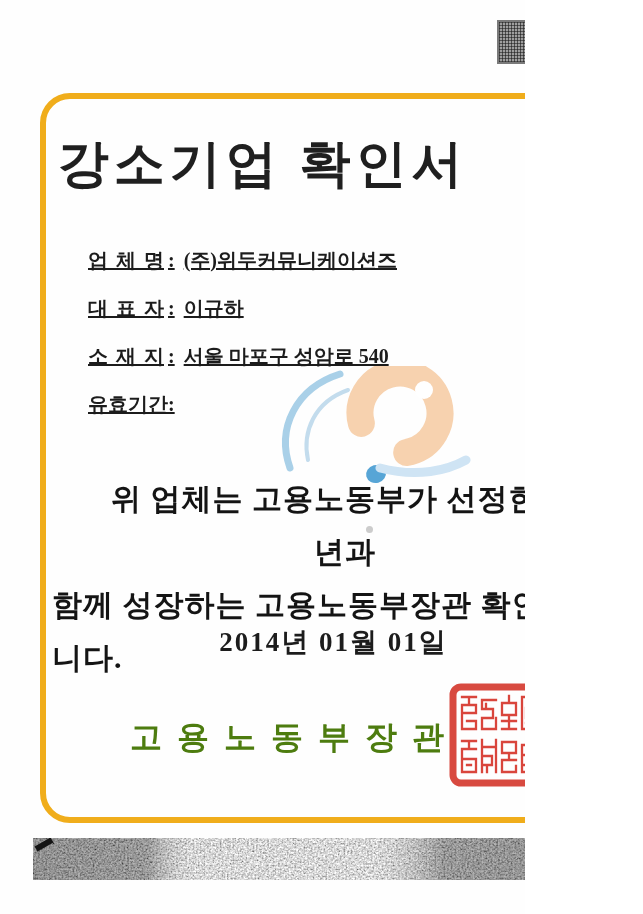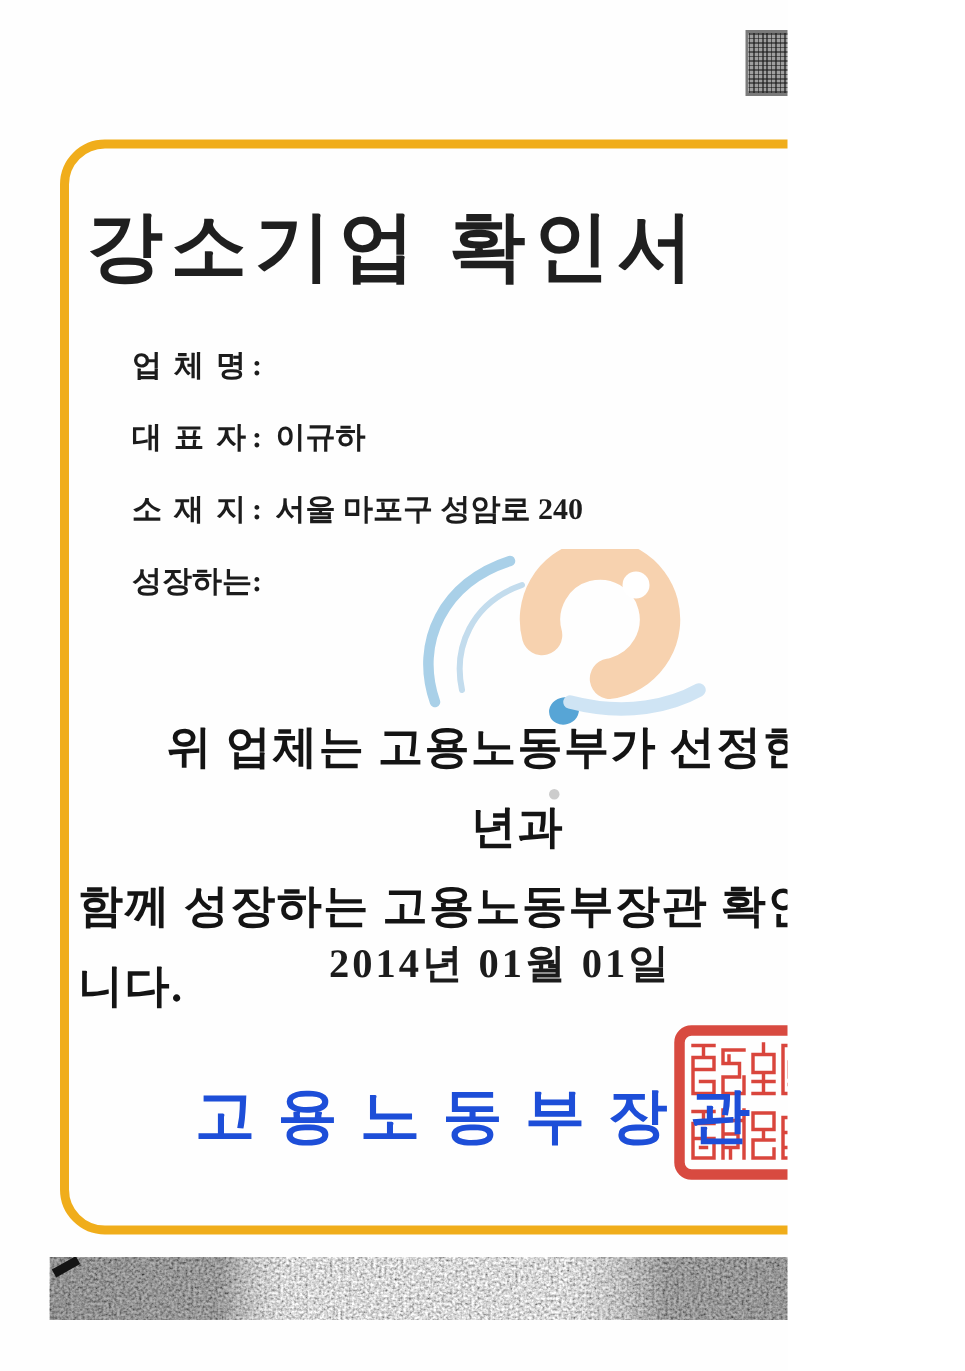--- a/index.html
+++ b/index.html
@@ -22,36 +22,36 @@
     position:absolute;left:0;top:0;width:47px;height:100%;
     background:
       repeating-linear-gradient(90deg, rgba(25,25,25,.6) 0 1px, transparent 1px 3px),
       repeating-linear-gradient(0deg, rgba(25,25,25,.55) 0 1px, transparent 1px 3px),
       #9f9f9f;
   }
   .title{
     position:absolute;left:0;top:130px;width:100%;text-align:center;z-index:3;
     font-size:51px;font-weight:bold;letter-spacing:5px;color:#1f1f1f;
   }
-  .fields{position:absolute;left:88px;top:233px;z-index:3;font-weight:bold;}
+  .fields{position:absolute;left:88px;top:249px;z-index:3;font-weight:bold;text-decoration:underline;}
   .field-row{display:flex;align-items:baseline;font-size:20px;line-height:23px;margin-bottom:25px;white-space:nowrap;}
   .f-label{display:inline-block;width:76px;text-align:justify;text-align-last:justify;}
   .f-colon{margin:0 9px 0 4px;}
   .statement{
     position:absolute;left:52px;top:472px;width:540px;z-index:3;
     font-size:30px;font-weight:bold;line-height:53px;color:#141414;letter-spacing:1px;
   }
   .statement .line1{padding-left:46px;text-align:center;}
   .date-line{
     position:absolute;left:12px;top:624px;width:643px;text-align:center;z-index:3;
     font-size:27px;font-weight:bold;letter-spacing:2px;
   }
   .minister{
     position:absolute;left:130px;top:716px;z-index:4;white-space:nowrap;
-    font-size:40px;font-weight:bold;letter-spacing:15px;color:#1d4ed8;font-family:Liberation Mono, monospace;
+    font-size:32px;font-weight:bold;letter-spacing:15px;color:#4d7c0f;font-family:Liberation Mono, monospace;
   }
   .seal{position:absolute;left:449px;top:683px;width:97px;height:104px;z-index:3;}
   .watermark{position:absolute;left:248px;top:366px;width:224px;height:140px;z-index:0;}
   .artifact-dot{
     position:absolute;left:366px;top:526px;width:7px;height:7px;border-radius:50%;
     background:#cccccc;z-index:0;
   }
   .scan-strip{position:absolute;left:33px;top:838px;width:571px;height:42px;z-index:2;}
 </style>
 </head>
@@ -79,33 +79,34 @@
   <div class="calib-box">
     <div class="calib-dark"></div>
   </div>
 
   <div class="title">강소기업 확인서</div>
 
   <div class="fields">
     <div class="field-row">
       <span class="f-label">업 체 명</span>
       <span class="f-colon">:</span>
+      <span class="f-value">(주)위두커뮤니케이션즈</span>
     </div>
     <div class="field-row">
       <span class="f-label">대 표 자</span>
       <span class="f-colon">:</span>
       <span class="f-value">이규하</span>
     </div>
     <div class="field-row">
       <span class="f-label">소 재 지</span>
       <span class="f-colon">:</span>
-      <span class="f-value">서울 마포구 성암로 240</span>
+      <span class="f-value">서울 마포구 성암로 540</span>
     </div>
     <div class="field-row">
-      <span class="f-label">성장하는</span>
+      <span class="f-label">유효기간</span>
       <span class="f-colon">:</span>
     </div>
   </div>
 
   <div class="statement">
     <div class="line1">위 업체는 고용노동부가 선정한 청년과</div>
     <div class="line2">함께 성장하는 고용노동부장관 확인합니다.</div>
   </div>
 
   <div class="date-line">2014년 01월 01일</div>

